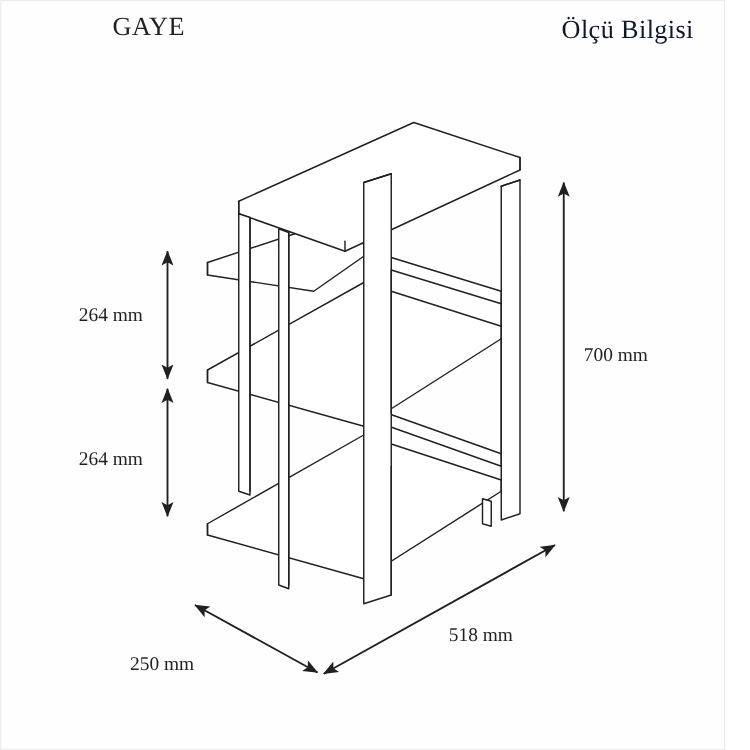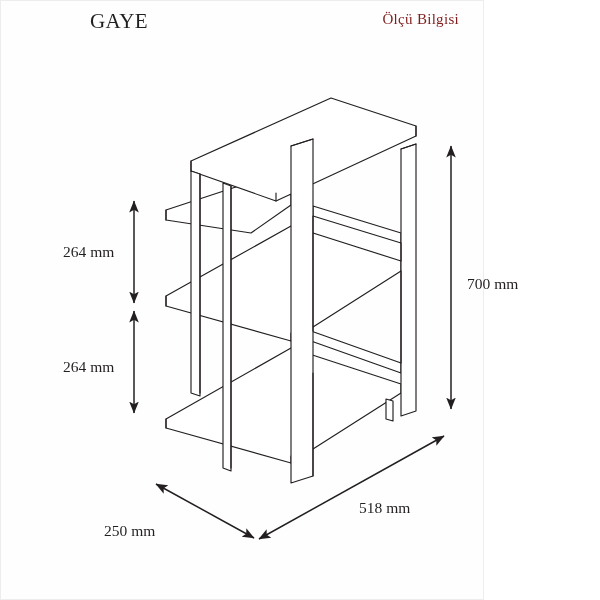--- a/index.html
+++ b/index.html
@@ -9,21 +9,21 @@
   }
   body {
     width: 600px;
     height: 600px;
     font-family: "Liberation Serif", "DejaVu Serif", serif;
     color: #231f20;
     overflow: hidden;
   }
   #page {
     position: relative;
-    width: 484px;
+    width: 580px;
     height: 600px;
     background: #fefefe;
     box-sizing: border-box;
     border: 1px solid #ededed;
   }
   .title-left {
     position: absolute;
     left: 8px;
     top: 8px;
     width: 220px;
@@ -31,23 +31,23 @@
     font-size: 21px;
     line-height: 1.18;
     letter-spacing: 0.4px;
     color: #221f1f;
   }
   .title-left span { display: block; }
   .title-right {
     position: absolute;
     right: 24px;
     top: 10px;
-    font-size: 15px;
+    font-size: 21px;
     letter-spacing: 0.3px;
-    color: #7f1d1d;
+    color: #0f172a;
     white-space: nowrap;
   }
   svg.canvas {
     position: absolute;
     left: 0;
     top: 0;
     width: 600px;
     height: 600px;
   }
   .dim-text {

